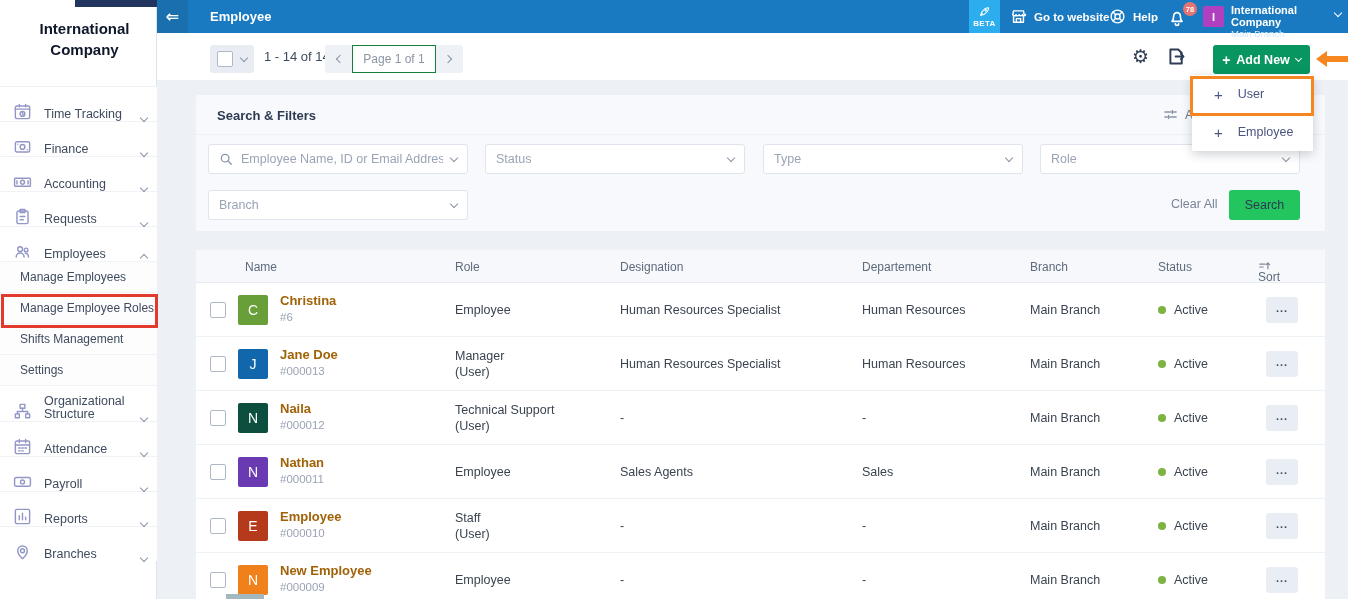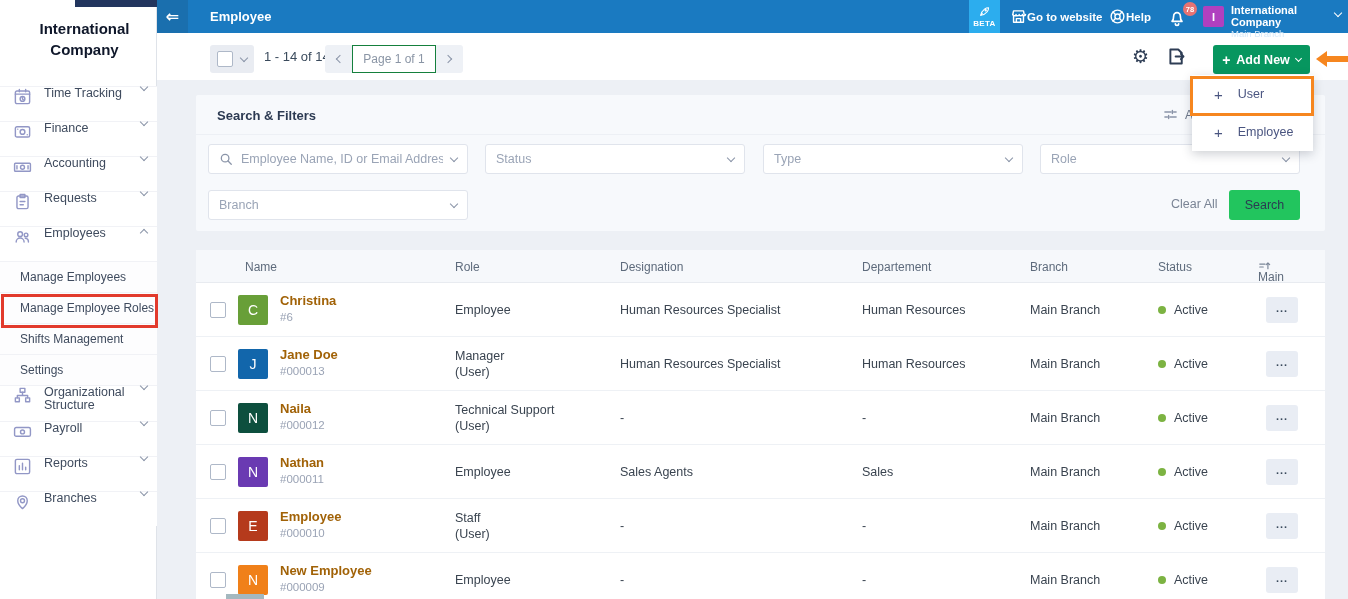--- a/index.html
+++ b/index.html
@@ -5,35 +5,35 @@
   * { margin:0; padding:0; box-sizing:border-box; }
   html,body { width:1348px; height:599px; }
   body { font-family:"Liberation Sans","DejaVu Sans",sans-serif; background:#edf0f5; }
   #app { position:relative; width:1348px; height:599px; overflow:hidden; background:#edf0f5; }
 
   
   .sidebar { position:absolute; left:0; top:0; width:157px; height:599px; background:#fff; border-right:1px solid #dfe3e9; z-index:5; }
   .side-tab { position:absolute; left:75px; top:0; width:82px; height:7px; background:#22355e; }
   .logo { position:absolute; left:0; top:18px; width:157px; text-align:center; font-size:15px; font-weight:bold; color:#0f172a; line-height:21px;padding-left:12px; }
   .menu { position:absolute; left:0; top:86px; width:157px; }
-  .side-item { height:35px; display:flex; align-items:flex-start; padding:0 10px 0 13px; border-top:1px solid #f1f2f6; cursor:pointer; background:#fff; }
+  .side-item { height:35px; display:flex; align-items:flex-end; padding:0 10px 0 13px; border-top:1px solid #f1f2f6; cursor:pointer; background:#fff; }
   .s-icon { width:19px; height:19px; color:#9297c6; flex:none; }
   .side-label { flex:1; margin-left:12px; font-size:12.5px; color:#3f4b5e; line-height:13px; }
   .chev { width:6px; height:6px; border-right:1.5px solid #8a94a8; border-bottom:1.5px solid #8a94a8; display:inline-block; transform:rotate(45deg); margin-top:-3px; }
   .chev.up { transform:rotate(-135deg); margin-top:3px; }
   .sub-item { height:31px; display:flex; align-items:center; padding-left:20px; border-top:1px solid #f1f2f6; font-size:12px; color:#3f4b5e; cursor:pointer; background:#fdfdfe; }
   .side-item.two-line { height:36px; }
 
   
   .topbar { position:absolute; left:157px; top:0; width:1191px; height:33px; background:#1a7ac1; color:#fff; z-index:6; }
   .collapse-btn { position:absolute; left:0; top:0; width:31px; height:33px; background:#1a6fae; display:flex; align-items:center; justify-content:center; font-size:16px; font-weight:bold; cursor:pointer; }
   .page-title { position:absolute; left:53px; top:9px; font-size:13px; font-weight:bold; }
   .beta { position:absolute; left:812px; top:0; width:31px; height:33px; background:#2cadee; display:flex; flex-direction:column; align-items:center; justify-content:center; gap:1px; }
   .beta span { font-size:8px; font-weight:bold; letter-spacing:.3px; }
-  .tb-link { position:absolute; top:0; height:33px; display:flex; align-items:center; font-size:11.5px; font-weight:bold; cursor:pointer; }
+  .tb-link { position:absolute; top:0; height:33px; display:flex; align-items:center; gap:7px; font-size:11.5px; font-weight:bold; cursor:pointer; }
   .tb-icon { width:17px; height:17px; color:#fff; }
   .bell-wrap { position:absolute; left:1010px; top:5px; width:26px; height:26px; cursor:pointer; }
   .badge { position:absolute; right:-4px; top:-3px; min-width:14px; height:14px; border-radius:8px; background:#e57373; color:#fff; font-size:7.5px; font-weight:bold; display:flex; align-items:center; justify-content:center; padding:0 2px; }
   .avatar-sq { position:absolute; left:1046px; top:6px; width:21px; height:21px; background:#b040bf; border-radius:2px; color:#fff; font-size:11px; font-weight:bold; display:flex; align-items:center; justify-content:center; }
   .account { position:absolute; left:1074px; top:4px; line-height:12px; cursor:pointer; }
   .account .co { font-size:11px; font-weight:bold; }
   .account .br { font-size:9.5px; color:#d6e9f8; }
   .account-chev { position:absolute; left:1178px; top:13px; border-color:#fff; }
 
   
@@ -180,20 +180,29 @@
         <svg class="s-icon" viewBox="0 0 24 24" fill="none" stroke="currentColor" stroke-width="1.8" stroke-linecap="round" stroke-linejoin="round">
             <rect x="9" y="3" width="6" height="5"></rect>
             <rect x="3" y="15" width="5" height="5"></rect>
             <rect x="16" y="15" width="5" height="5"></rect>
             <path d="M12 8v4M5.5 15v-3h13v3"></path>
           </svg>
         <span class="side-label">Organizational Structure</span>
         <span class="chev"></span>
       </div>
 
+      <div class="side-item">
+        <svg class="s-icon" viewBox="0 0 24 24" fill="none" stroke="currentColor" stroke-width="1.8" stroke-linecap="round" stroke-linejoin="round">
+            <rect x="3" y="5" width="18" height="16" rx="2"></rect>
+            <path d="M3 10h18M8 3v4M16 3v4"></path>
+            <path d="M7 14h2M11 14h2M15 14h2M7 17.5h2M11 17.5h2"></path>
+          </svg>
+        <span class="side-label">Attendance</span>
+        <span class="chev"></span>
+      </div>
 
       <div class="side-item">
         <svg class="s-icon" viewBox="0 0 24 24" fill="none" stroke="currentColor" stroke-width="1.8" stroke-linecap="round" stroke-linejoin="round">
             <rect x="2" y="7" width="20" height="11" rx="2"></rect>
             <circle cx="12" cy="12.5" r="2.5"></circle>
           </svg>
         <span class="side-label">Payroll</span>
         <span class="chev"></span>
       </div>
 
@@ -348,21 +357,21 @@
 
   <div class="table-card">
     <div class="t-head">
       <span class="col-name">Name</span>
       <span class="col-role">Role</span>
       <span class="col-desig">Designation</span>
       <span class="col-dept">Departement</span>
       <span class="col-branch">Branch</span>
       <span class="col-status">Status</span>
       <span class="sort-ctl">
-        <span>Main</span>
+        <span>Sort</span>
         <svg class="sort-icon" viewBox="0 0 24 24" fill="none" stroke="currentColor" stroke-width="2" stroke-linecap="round">
             <path d="M3 7h9M3 12h6"></path>
             <path d="M17 15V5m0 0l-3 3m3-3l3 3"></path>
           </svg>
       </span>
     </div>
 
     <div class="t-row">
       <span class="checkbox row-check"></span>
       <div class="avatar" style="background-color: rgb(104, 159, 56);">C</div>

